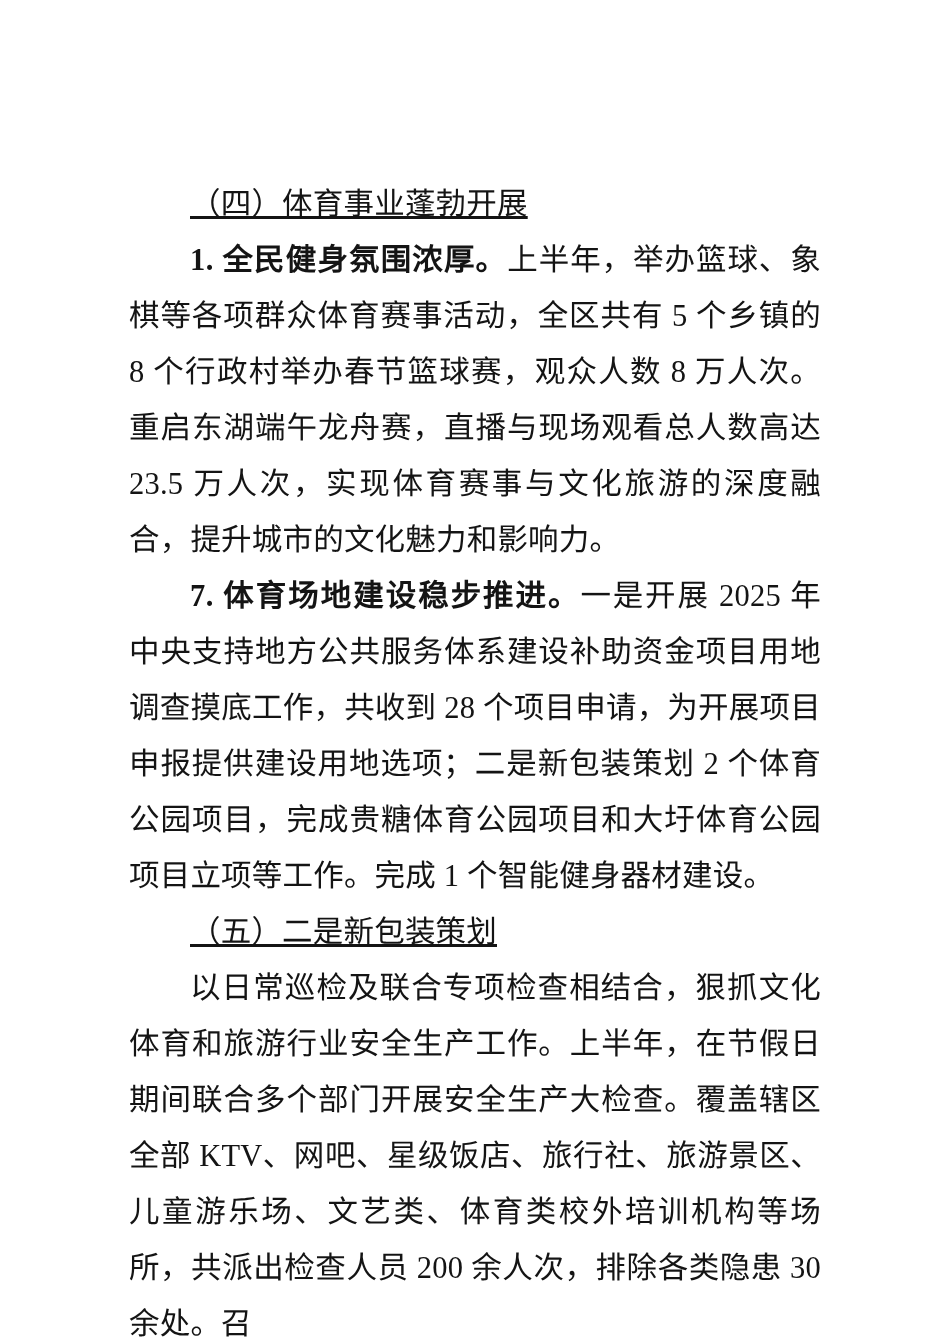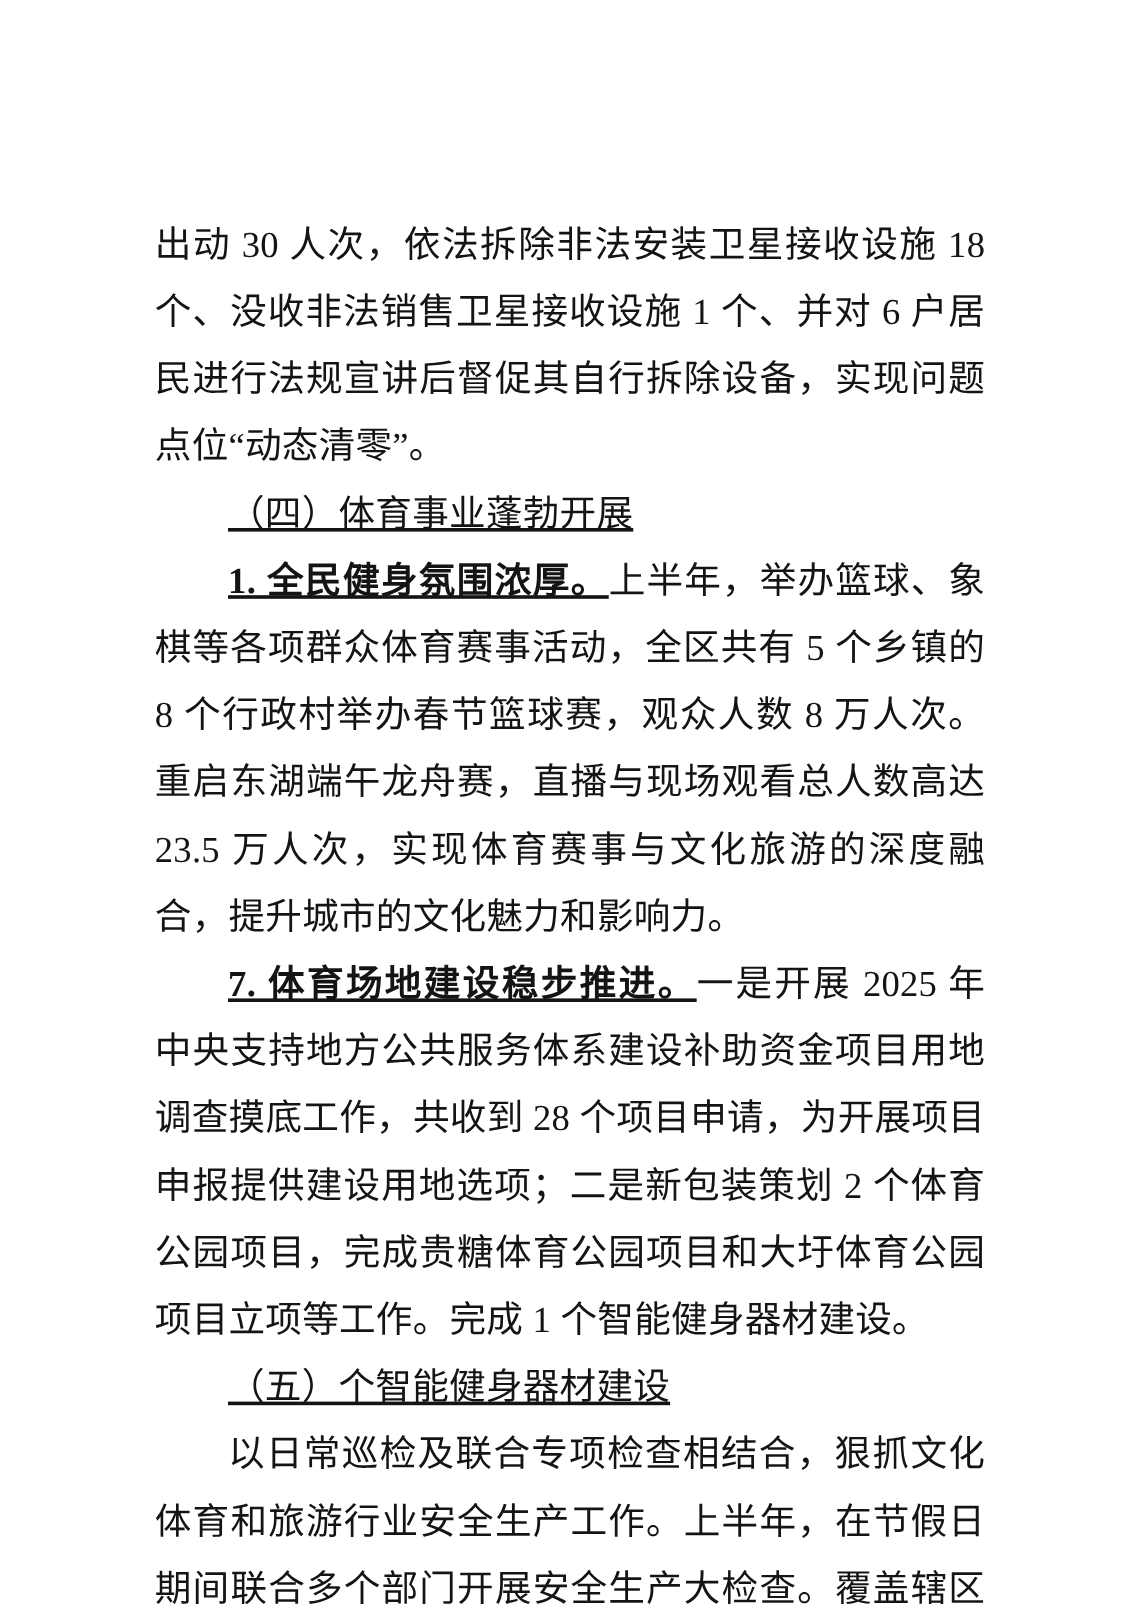--- a/index.html
+++ b/index.html
@@ -46,35 +46,33 @@
     text-indent: 0;
   }
   .para.heading {
     text-indent: 61px;
     font-weight: 400;
     text-decoration: underline;
   }
   .run-in {
     font-weight: 700;
     letter-spacing: 0.4px;
-    text-decoration: underline;
   }
 </style>
 </head>
 <body style="color: rgb(20, 20, 20);">
 
 <div class="page" style="background: rgb(255, 255, 255);">
   <div class="text-block">
 
-    <p class="para cont">出动 30 人次，依法拆除非法安装卫星接收设施 18 个、没收非法销售卫星接收设施 1 个、并对 6 户居民进行法规宣讲后督促其自行拆除设备，实现问题点位“动态清零”。</p>
 
     <p class="para heading">（四）体育事业蓬勃开展</p>
 
     <p class="para indent"><span class="run-in">1. 全民健身氛围浓厚。</span><span>上半年，举办篮球、象棋等各项群众体育赛事活动，全区共有 5 个乡镇的 8 个行政村举办春节篮球赛，观众人数 8 万人次。重启东湖端午龙舟赛，直播与现场观看总人数高达 23.5 万人次，实现体育赛事与文化旅游的深度融合，提升城市的文化魅力和影响力。</span></p>
 
     <p class="para indent"><span class="run-in">7. 体育场地建设稳步推进。</span><span>一是开展 2025 年中央支持地方公共服务体系建设补助资金项目用地调查摸底工作，共收到 28 个项目申请，为开展项目申报提供建设用地选项；二是新包装策划 2 个体育公园项目，完成贵糖体育公园项目和大圩体育公园项目立项等工作。完成 1 个智能健身器材建设。</span></p>
 
-    <p class="para heading">（五）个智能健身器材建设</p>
+    <p class="para heading">（五）二是新包装策划</p>
 
     <p class="para indent">以日常巡检及联合专项检查相结合，狠抓文化体育和旅游行业安全生产工作。上半年，在节假日期间联合多个部门开展安全生产大检查。覆盖辖区全部 KTV、网吧、星级饭店、旅行社、旅游景区、儿童游乐场、文艺类、体育类校外培训机构等场所，共派出检查人员 200 余人次，排除各类隐患 30 余处。召</p>
 
   </div>
 </div>
 
 </body></html>

